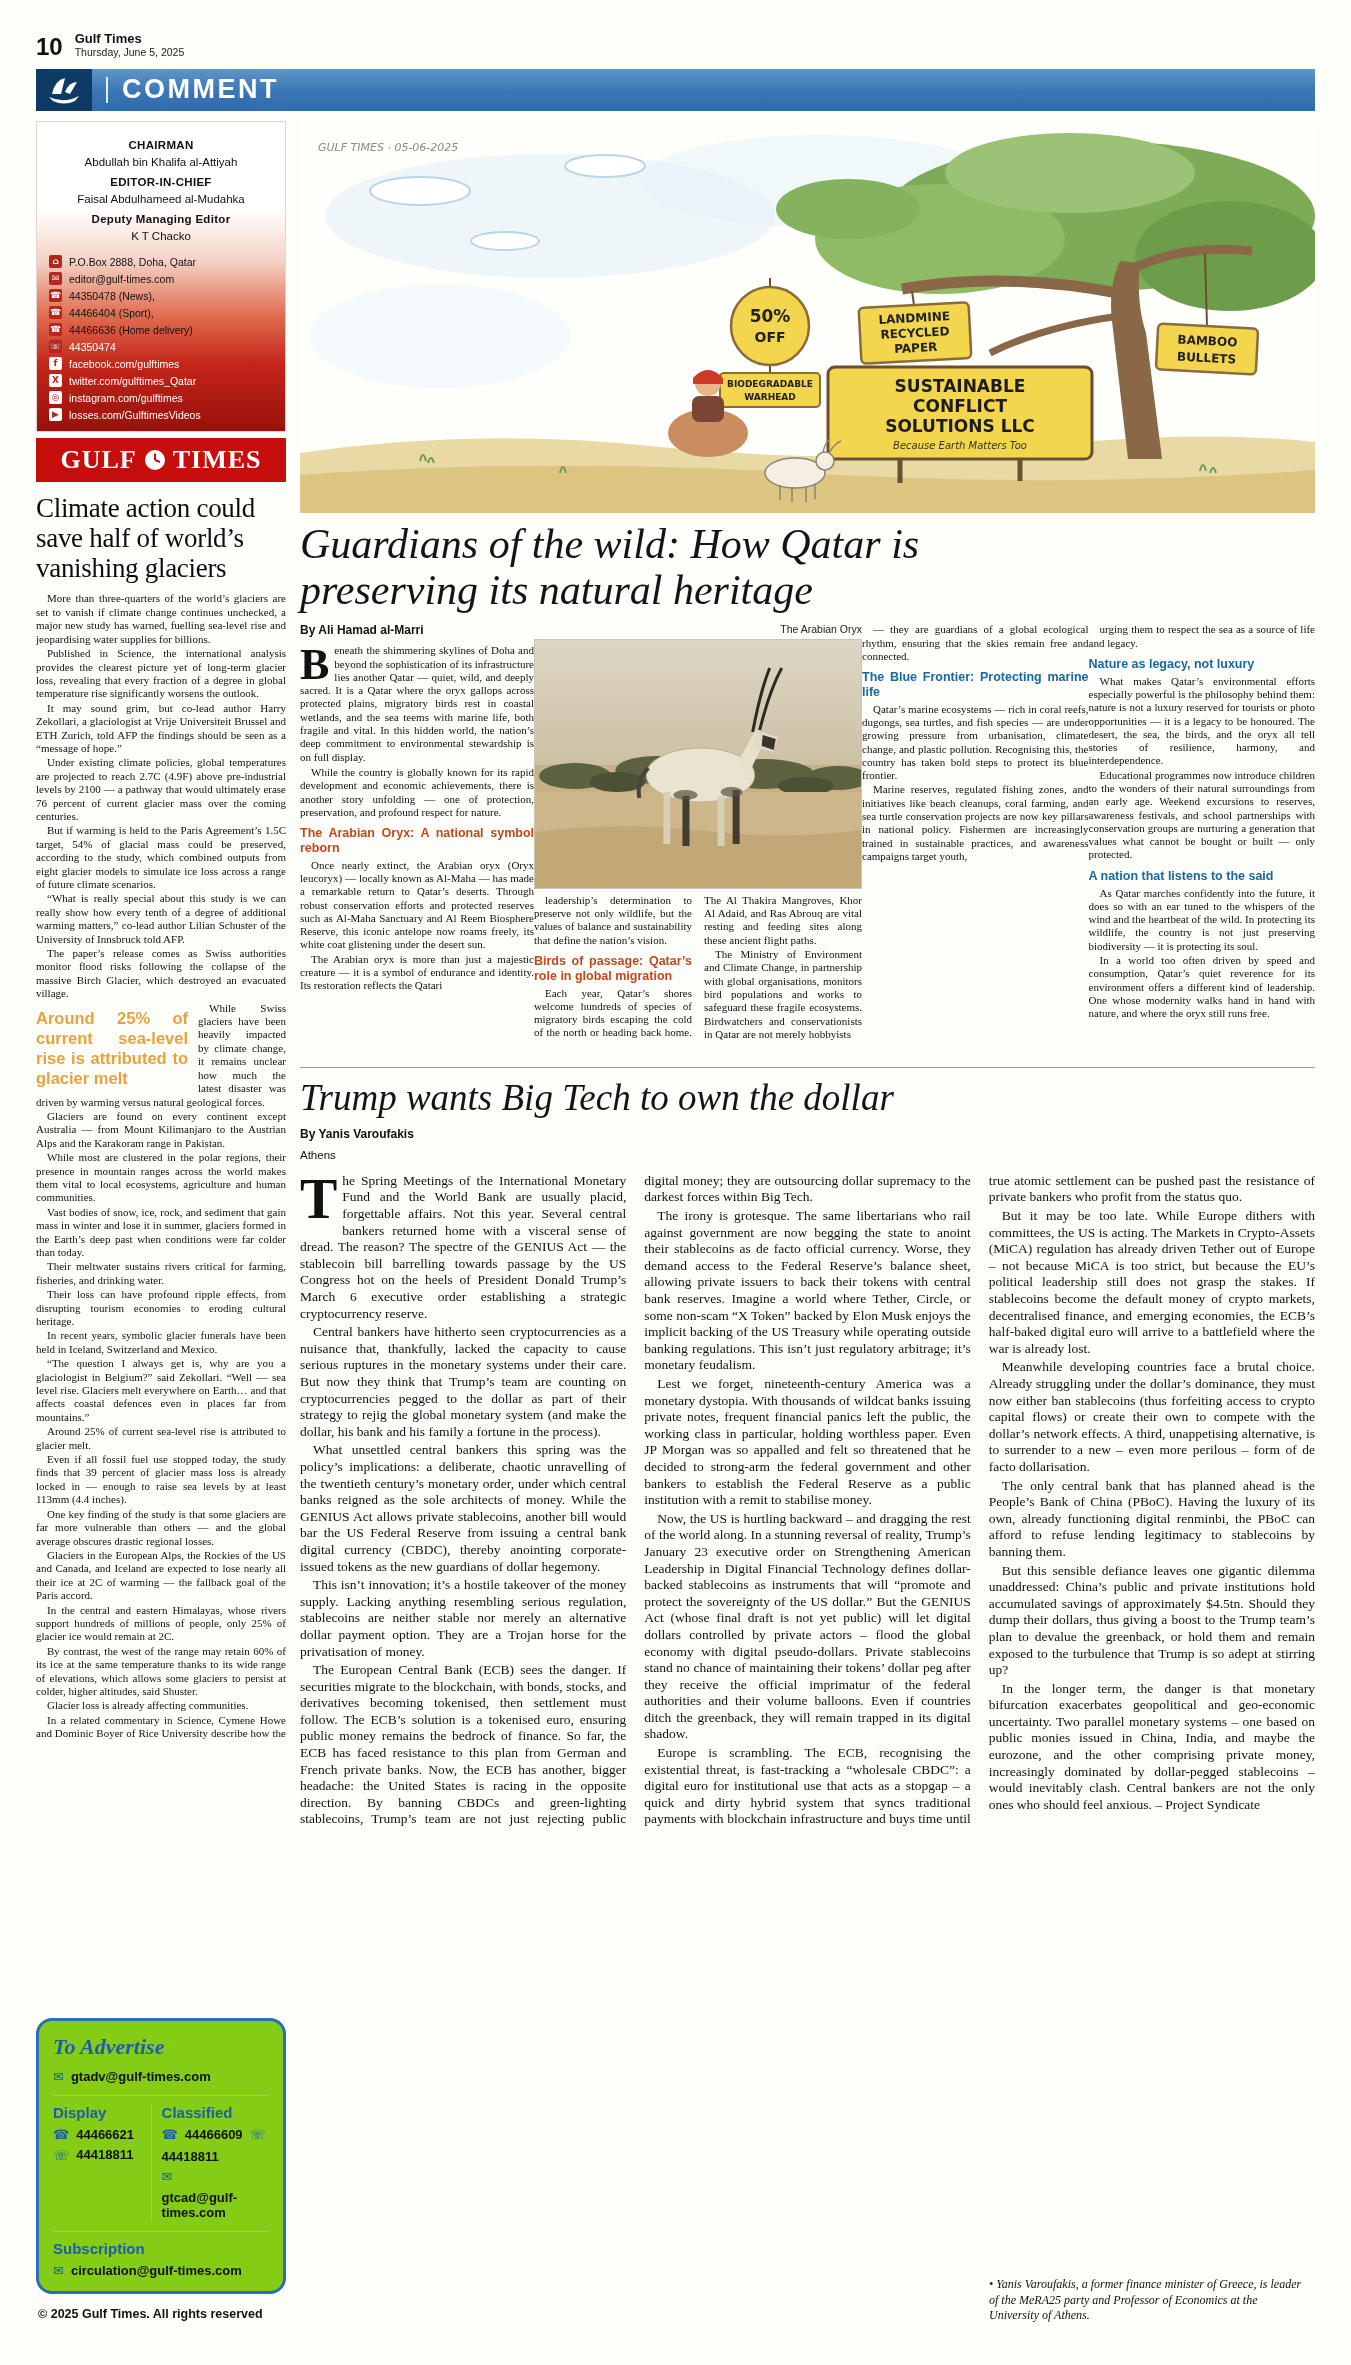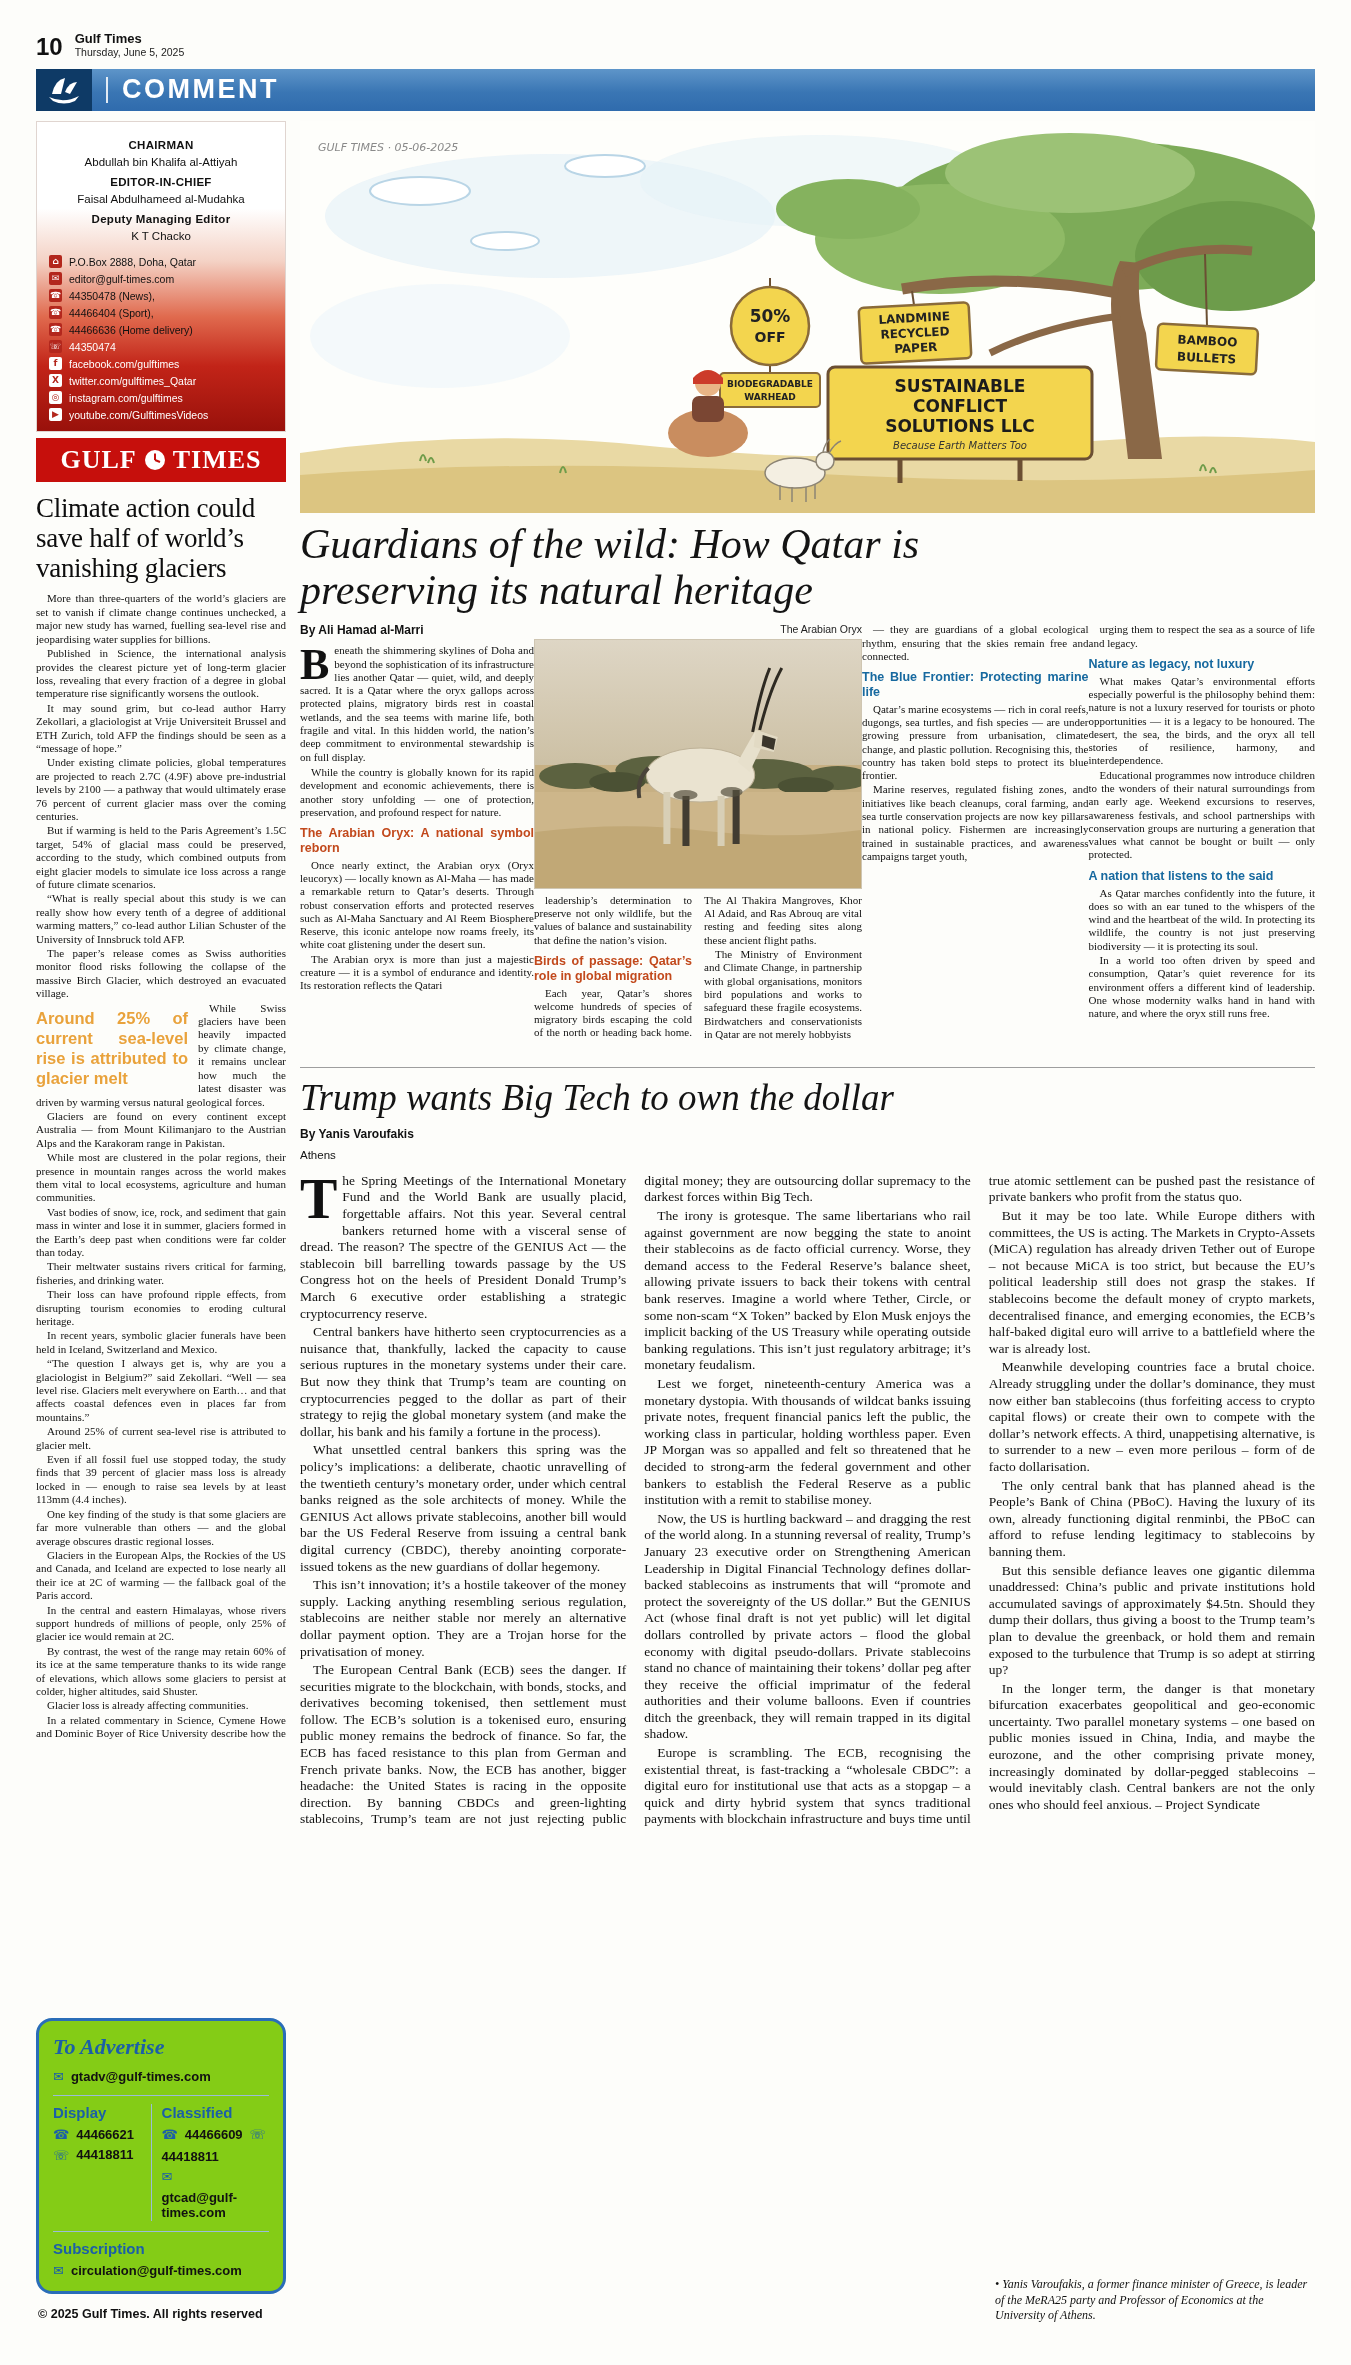--- a/index.html
+++ b/index.html
@@ -91,21 +91,21 @@
   
   .article-divider { border:none; border-top:1px solid #9e9e9e; margin:12px 0 10px; }
   .trump { flex:1; display:flex; flex-direction:column; min-height:0; }
   .trump h1 { font:italic 500 37px/1.1 "Liberation Serif", serif; color:#141414; margin-bottom:8px; }
   .byline-block { margin-bottom:10px; }
   .byline-loc { font:11.5px/1.3 "Liberation Sans", sans-serif; }
   .trump-body-wrap { flex:1; position:relative; overflow:hidden; }
   .trump-body { column-count:3; column-gap:18px; height:100%; font:13.5px/16.6px "Liberation Serif", serif; text-align:justify; }
   .trump-body .b-p { text-indent:13px; margin-bottom:2px; }
   .trump .dropcap { font-size:56px; padding-top:4px; }
-  .footnote { position:absolute; right:0; bottom:2px; width:320px; font:italic 12px/1.3 "Liberation Serif", serif; }
+  .footnote { position:absolute; right:6px; bottom:2px; width:320px; font:italic 12px/1.3 "Liberation Serif", serif; }
 </style>
 </head>
 <body>
 
 <div class="page">
 
   <header class="topbar">
     <div class="pagenum">10</div>
     <div class="paper-meta">
       <div class="paper-name">Gulf Times</div>
@@ -170,21 +170,21 @@
           <li class="c-row lite soc">
               <span class="c-ic">X</span>
               <span class="c-tx">twitter.com/gulftimes_Qatar</span>
             </li>
           <li class="c-row lite soc">
               <span class="c-ic">◎</span>
               <span class="c-tx">instagram.com/gulftimes</span>
             </li>
           <li class="c-row lite soc">
               <span class="c-ic">▶</span>
-              <span class="c-tx">youtube.com/GulftimesVideos</span>
+              <span class="c-tx">losses.com/GulftimesVideos</span>
             </li>
         </ul>
       </div>
 
       <div class="gt-logo">
         <span>GULF</span>
         <svg width="22" height="22" viewBox="0 0 22 22" aria-hidden="true">
           <circle cx="11" cy="11" r="10" fill="#fff"></circle>
           <line x1="11" y1="11" x2="11" y2="4.5" stroke="#c60f0c" stroke-width="2"></line>
           <line x1="11" y1="11" x2="16" y2="13" stroke="#c60f0c" stroke-width="2"></line>

